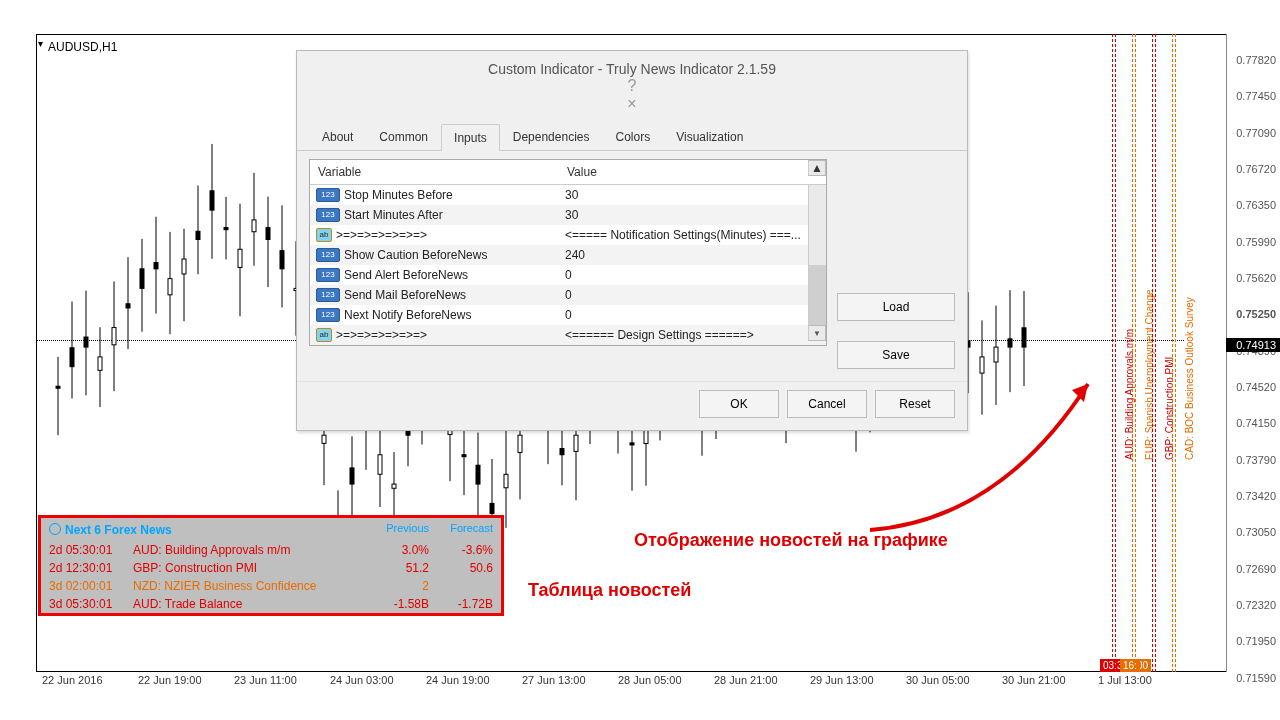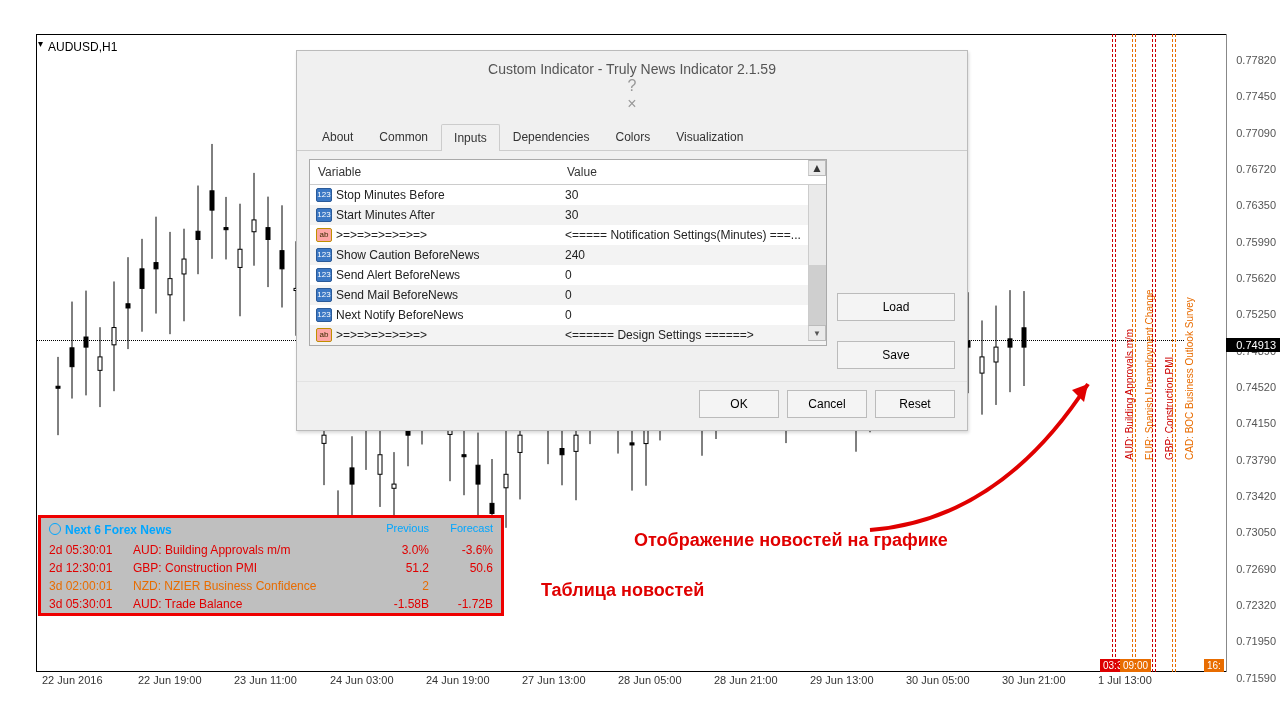--- a/index.html
+++ b/index.html
@@ -29,22 +29,22 @@
 .dialog-body { padding: 8px 12px 12px 12px; position: relative; }
 .inputs-container { display: flex; gap: 10px; align-items: flex-start; }
 .inputs-table { flex: 1; border: 1px solid #aaa; background: #fff; }
 .inputs-head { display: grid; grid-template-columns: 1fr 1fr 18px; border-bottom: 1px solid #ccc; }
 .inputs-head div { padding: 5px 8px; font-size: 12px; color: #333; }
 .inputs-head .sc { border-left: 1px solid #ccc; background: #eaeaea; }
 .inputs-row { display: grid; grid-template-columns: 1fr 1fr 18px; }
 .inputs-row:nth-child(even) { background: #f3f3f3; }
 .inputs-row .cell { padding: 3px 6px; font-size: 12px; color: #222; display: flex; align-items: center; gap: 4px; overflow: hidden; white-space: nowrap; text-overflow: ellipsis; }
 .inputs-row .sc { border-left: 1px solid #ccc; background: #eaeaea; }
-.icon-num { display: inline-block; width: 16px; height: 14px; background: #3b78c4; border: 1px solid #2a5a99; color: #fff; font-size: 8px; text-align: center; line-height: 12px; border-radius: 2px; }
-.icon-str { display: inline-block; width: 16px; height: 14px; background: #fca5a5; border: 1px solid #c08e00; color: #3a2a00; font-size: 8px; text-align: center; line-height: 12px; border-radius: 2px; }
+.icon-num { display: inline-block; width: 24px; height: 14px; background: #3b78c4; border: 1px solid #2a5a99; color: #fff; font-size: 8px; text-align: center; line-height: 12px; border-radius: 2px; }
+.icon-str { display: inline-block; width: 16px; height: 14px; background: #7dd3fc; border: 1px solid #c08e00; color: #3a2a00; font-size: 8px; text-align: center; line-height: 12px; border-radius: 2px; }
 .scroll-btn { height: 16px; background: #dadada; border: 1px solid #bbb; display: flex; align-items: center; justify-content: center; font-size: 8px; color: #555; }
 .btn-col { display: flex; flex-direction: column; gap: 20px; width: 118px; margin-top: 134px; }
 .btn { padding: 6px 0; background: #f4f4f4; border: 1px solid #bbb; text-align: center; font-size: 12px; cursor: pointer; }
 .dialog-footer { display: flex; justify-content: flex-end; gap: 8px; padding: 8px 12px 12px 12px; border-top: 1px solid #e3e3e3; }
 .dialog-footer .btn { width: 80px; }
 .news-box { position: absolute; left: 38px; top: 515px; width: 466px; border: 3px solid #e00; background: #bfbfbf; font-size: 12px; font-family: Tahoma, Arial; }
 .news-head { display: grid; grid-template-columns: 1fr 64px 64px; padding: 4px 8px; color: #00a6ff; font-weight: bold; font-size: 12px; }
 .news-head .r { text-align: right; font-size: 11px; font-weight: normal; }
 .news-row { display: grid; grid-template-columns: 84px 1fr 64px 64px; padding: 2px 8px; font-size: 12px; }
 .news-row .r { text-align: right; }
@@ -62,21 +62,21 @@
 <span class="chart-header">AUDUSD,H1</span>
 
 <div class="price-axis">
     <div class="price-tick" style="top: 20px;">0.77820</div>
     <div class="price-tick" style="top: 56.3429px;">0.77450</div>
     <div class="price-tick" style="top: 92.6857px;">0.77090</div>
     <div class="price-tick" style="top: 129.029px;">0.76720</div>
     <div class="price-tick" style="top: 165.371px;">0.76350</div>
     <div class="price-tick" style="top: 201.714px;">0.75990</div>
     <div class="price-tick" style="top: 238.057px;">0.75620</div>
-    <div class="price-tick" style="top: 274.4px;">0.75250</div>
+    <div class="price-tick" style="top: 274.4px; font-weight: bold;">0.75250</div>
     <div class="price-tick" style="top: 310.743px;">0.74890</div>
     <div class="price-tick" style="top: 347.086px;">0.74520</div>
     <div class="price-tick" style="top: 383.429px;">0.74150</div>
     <div class="price-tick" style="top: 419.771px;">0.73790</div>
     <div class="price-tick" style="top: 456.114px;">0.73420</div>
     <div class="price-tick" style="top: 492.457px;">0.73050</div>
     <div class="price-tick" style="top: 528.8px;">0.72690</div>
     <div class="price-tick" style="top: 565.143px;">0.72320</div>
     <div class="price-tick" style="top: 601.486px;">0.71950</div>
     <div class="price-tick" style="top: 637.829px;">0.71590</div>
@@ -252,21 +252,21 @@
     <div class="vline ora" style="left: 1132px;"></div>
     <div class="vline ora" style="left: 1135px;"></div>
     <div class="vlabel" style="left: 1144px; top: 460px; color: rgb(232, 108, 0);">EUR: Spanish Unemployment Change</div>
     <div class="vtime ora" style="left: 1120px;">09:00</div>
     <div class="vline red" style="left: 1152px;"></div>
     <div class="vline red" style="left: 1155px;"></div>
     <div class="vlabel" style="left: 1164px; top: 460px; color: rgb(204, 0, 0);">GBP: Construction PMI</div>
     <div class="vline ora" style="left: 1172px;"></div>
     <div class="vline ora" style="left: 1175px;"></div>
     <div class="vlabel" style="left: 1184px; top: 460px; color: rgb(232, 108, 0);">CAD: BOC Business Outlook Survey</div>
-    <div class="vtime ora" style="left: 1204px;">16:</div>
+    <div class="vtime ora" style="left: 1120px;">16:</div>
   </div>
 
 <div class="dialog">
   <div class="dialog-title">
     <span>Custom Indicator - Truly News Indicator 2.1.59</span>
     <span class="dialog-help">?</span>
     <span class="dialog-close">×</span>
   </div>
   <div class="tabs" id="tabs">
       <div class="tab">About</div>
@@ -392,17 +392,17 @@
       <div class="news-row red">
         <div>3d 05:30:01</div>
         <div>AUD: Trade Balance</div>
         <div class="r">-1.58B</div>
         <div class="r">-1.72B</div>
       </div>
     </div>
 </div>
 
 <div class="annot" style="left:634px; top:530px;">Отображение новостей на графике</div>
-<div class="annot" style="left:528px; top:580px;margin-left:13px;">Таблица новостей</div>
+<div class="annot" style="left:528px; top:580px;">Таблица новостей</div>
 <svg class="arrow-svg" style="left:860px; top:370px; width:260px; height:170px;">
   <path d="M 10 160 Q 140 150 228 14" stroke="#e00000" stroke-width="4" fill="none"></path>
   <path d="M 228 14 L 212 20 L 224 32 Z" fill="#e00000"></path>
 </svg>
 
 </body></html>

